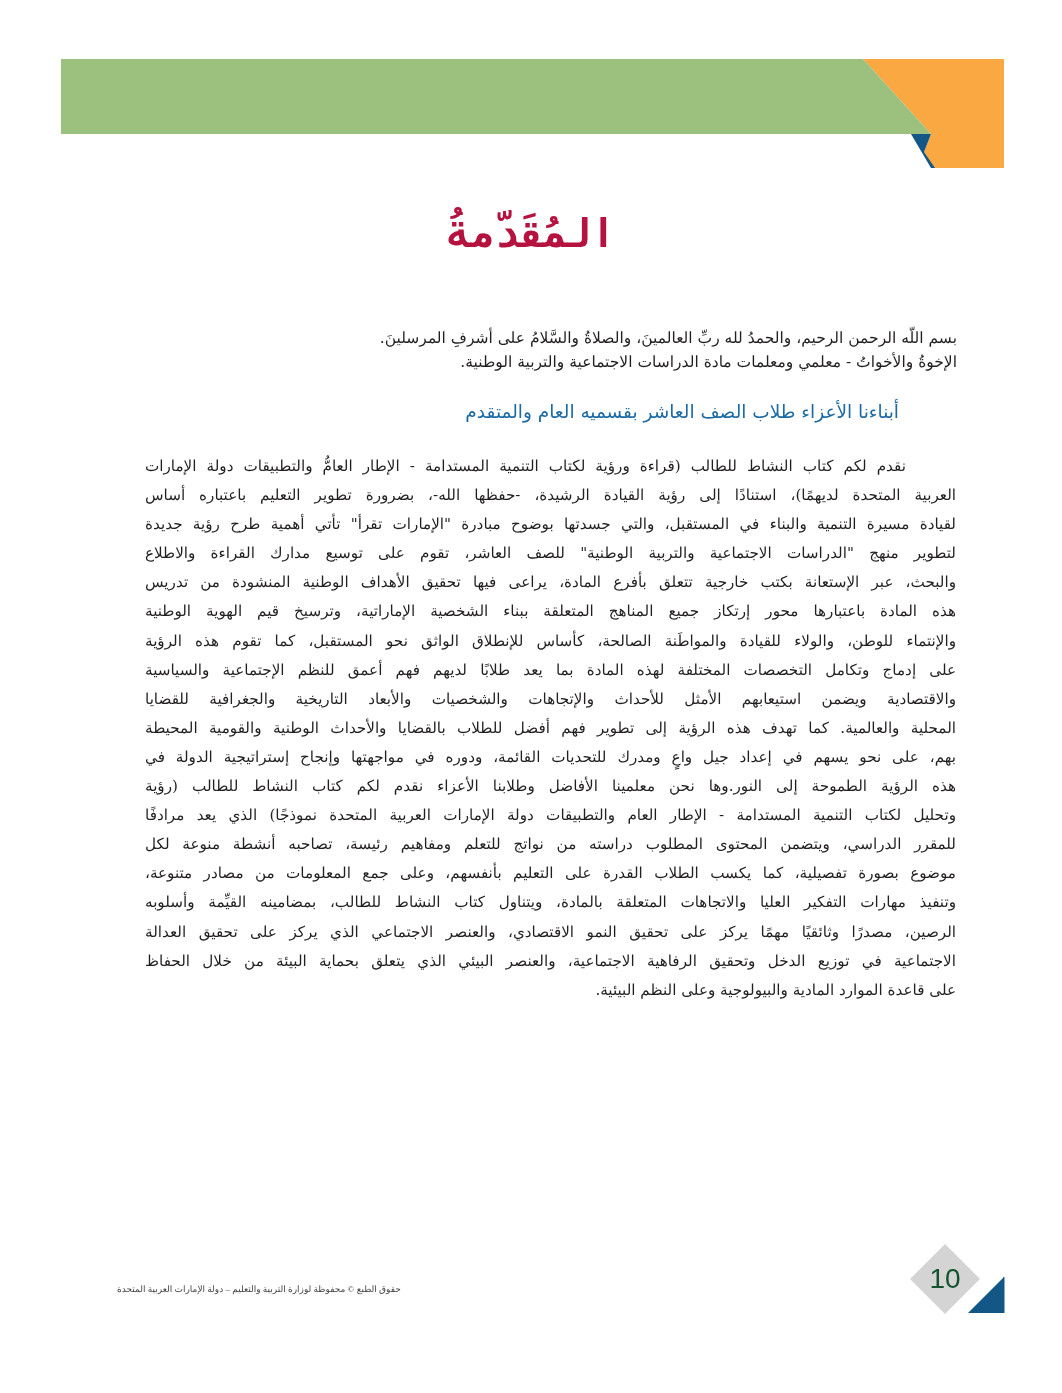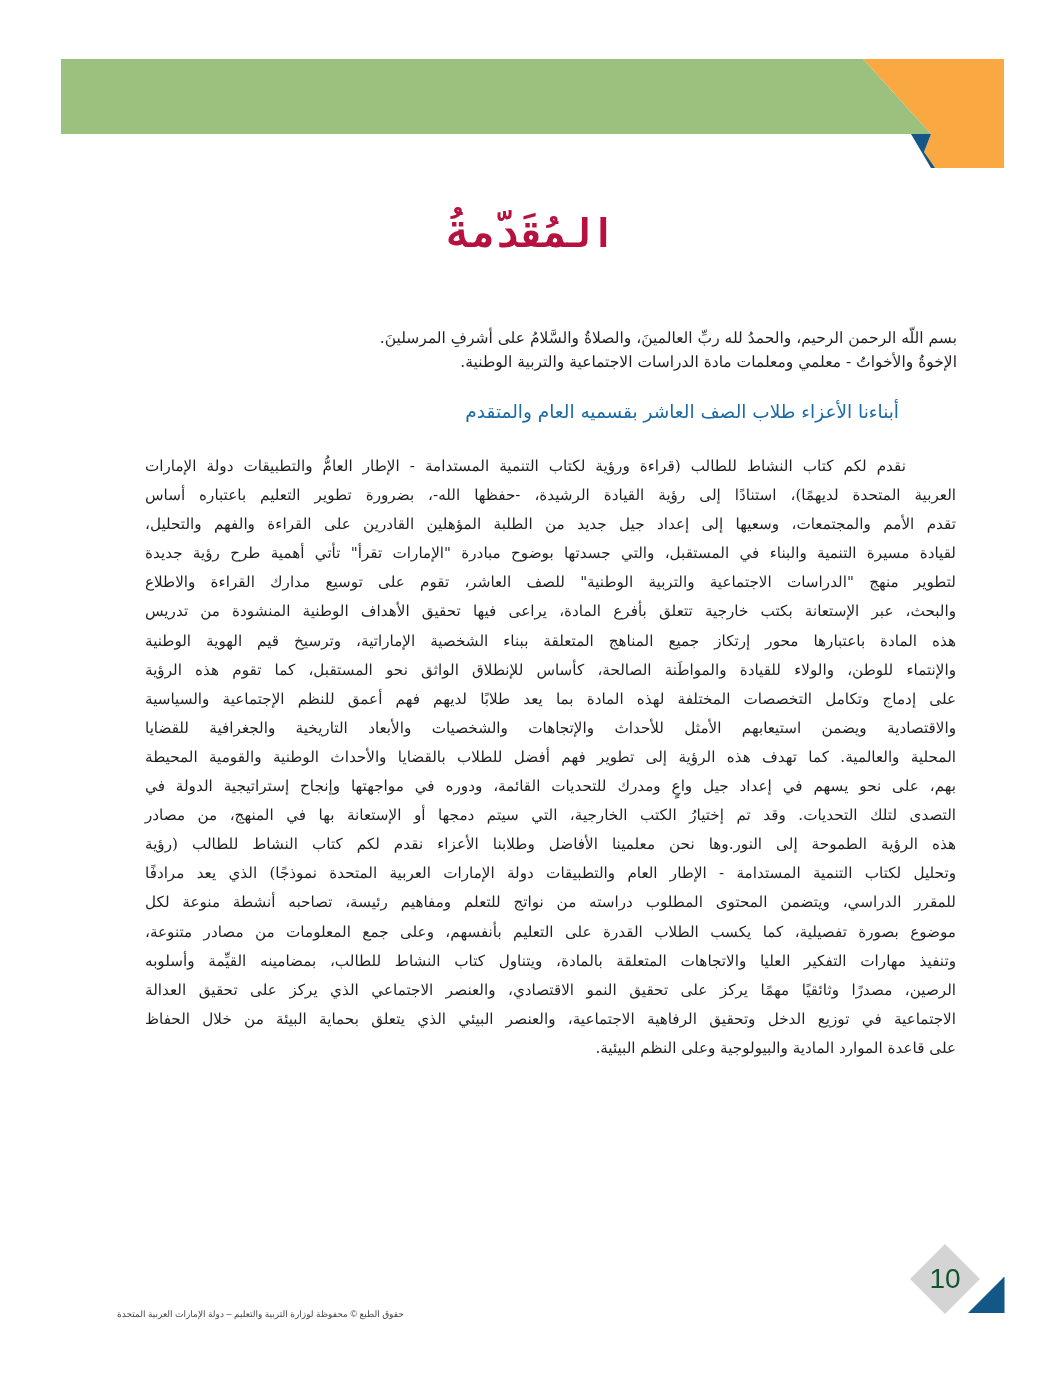--- a/index.html
+++ b/index.html
@@ -15,21 +15,21 @@
     .intro.l2 { top: 350px; }
     .subheading { position: absolute; top: 397px; right: 163px; direction: rtl;
                   font-family: "DejaVu Sans", sans-serif; font-size: 18.5px; color: #1c6aa3;
                   line-height: 30px; white-space: nowrap; }
     .body-text { position: absolute; top: 452px; left: 145px; width: 811px; direction: rtl; }
     .line { height: 29.1px; line-height: 29.1px; font-size: 15.2px; text-align: justify;
             text-align-last: justify; white-space: nowrap; overflow: visible; }
     .line.first { padding-right: 50px; }
     .line.last { text-align-last: right; }
     .footer-text { position: absolute; top: 1284px; left: 117px; direction: rtl;
-                   font-family: Liberation Sans, sans-serif; font-size: 9px; color: #444; white-space: nowrap; margin-top: 25px; }
+                   font-family: Liberation Serif, serif; font-size: 9px; color: #444; white-space: nowrap; }
     .page-mark { position: absolute; left: 890px; top: 1230px; width: 120px; height: 90px; }
     .page-num { position: absolute; left: 918px; top: 1264px; width: 54px; text-align: center;
                 font-family: "Liberation Sans", sans-serif; font-size: 28px; color: #14532d; line-height: 30px; }
   </style>
 </head>
 <body>
 
 <svg class="banner" viewBox="0 0 1062 180" width="1062" height="180">
   <polygon points="863,59 1004,59 1004,168 933,168 924,152 931,134" fill="#f9a842"></polygon>
   <polygon points="61,59 863,59 931,134 61,134" fill="#9cc17e"></polygon>
@@ -39,31 +39,29 @@
 <div class="title">المُقَدّمةُ</div>
 
 <div class="intro l1">بسم اللّه الرحمن الرحيم، والحمدُ لله ربِّ العالمينَ، والصلاةُ والسَّلامُ على أشرفِ المرسلينَ.</div>
 <div class="intro l2">الإخوةُ والأخواتُ - معلمي ومعلمات مادة الدراسات الاجتماعية والتربية الوطنية.</div>
 
 <div class="subheading">أبناءنا الأعزاء طلاب الصف العاشر بقسميه العام والمتقدم</div>
 
 <div class="body-text">
   <div class="line first">نقدم لكم كتاب النشاط للطالب (قراءة ورؤية لكتاب التنمية المستدامة - الإطار العامُّ والتطبيقات دولة الإمارات</div>
   <div class="line">العربية المتحدة لديهمًا)، استنادًا إلى رؤية القيادة الرشيدة، -حفظها الله-، بضرورة تطوير التعليم باعتباره أساس</div>
-  <div class="line">تقدم الأمم والمجتمعات، وسعيها إلى إعداد جيل جديد من الطلبة المؤهلين القادرين على القراءة والفهم والتحليل،</div>
   <div class="line">لقيادة مسيرة التنمية والبناء في المستقبل، والتي جسدتها بوضوح مبادرة "الإمارات تقرأ" تأتي أهمية طرح رؤية جديدة</div>
   <div class="line">لتطوير منهج "الدراسات الاجتماعية والتربية الوطنية" للصف العاشر، تقوم على توسيع مدارك القراءة والاطلاع</div>
   <div class="line">والبحث، عبر الإستعانة بكتب خارجية تتعلق بأفرع المادة، يراعى فيها تحقيق الأهداف الوطنية المنشودة من تدريس</div>
   <div class="line">هذه المادة باعتبارها محور إرتكاز جميع المناهج المتعلقة ببناء الشخصية الإماراتية، وترسيخ قيم الهوية الوطنية</div>
   <div class="line">والإنتماء للوطن، والولاء للقيادة والمواطَنة الصالحة، كأساس للإنطلاق الواثق نحو المستقبل، كما تقوم هذه الرؤية</div>
   <div class="line">على إدماج وتكامل التخصصات المختلفة لهذه المادة بما يعد طلابًا لديهم فهم أعمق للنظم الإجتماعية والسياسية</div>
   <div class="line">والاقتصادية ويضمن استيعابهم الأمثل للأحداث والإتجاهات والشخصيات والأبعاد التاريخية والجغرافية للقضايا</div>
   <div class="line">المحلية والعالمية. كما تهدف هذه الرؤية إلى تطوير فهم أفضل للطلاب بالقضايا والأحداث الوطنية والقومية المحيطة</div>
   <div class="line">بهم، على نحو يسهم في إعداد جيل واعٍ ومدرك للتحديات القائمة، ودوره في مواجهتها وإنجاح إستراتيجية الدولة في</div>
-  <div class="line">التصدى لتلك التحديات. وقد تم إختيارُ الكتب الخارجية، التي سيتم دمجها أو الإستعانة بها في المنهج، من مصادر</div>
   <div class="line">هذه الرؤية الطموحة إلى النور.وها نحن معلمينا الأفاضل وطلابنا الأعزاء نقدم لكم كتاب النشاط للطالب (رؤية</div>
   <div class="line">وتحليل لكتاب التنمية المستدامة - الإطار العام والتطبيقات دولة الإمارات العربية المتحدة نموذجًا) الذي يعد مرادفًا</div>
   <div class="line">للمقرر الدراسي، ويتضمن المحتوى المطلوب دراسته من نواتج للتعلم ومفاهيم رئيسة، تصاحبه أنشطة منوعة لكل</div>
   <div class="line">موضوع بصورة تفصيلية، كما يكسب الطلاب القدرة على التعليم بأنفسهم، وعلى جمع المعلومات من مصادر متنوعة،</div>
   <div class="line">وتنفيذ مهارات التفكير العليا والاتجاهات المتعلقة بالمادة، ويتناول كتاب النشاط للطالب، بمضامينه القيِّمة وأسلوبه</div>
   <div class="line">الرصين، مصدرًا وثائقيًا مهمًا يركز على تحقيق النمو الاقتصادي، والعنصر الاجتماعي الذي يركز على تحقيق العدالة</div>
   <div class="line">الاجتماعية في توزيع الدخل وتحقيق الرفاهية الاجتماعية، والعنصر البيئي الذي يتعلق بحماية البيئة من خلال الحفاظ</div>
   <div class="line last">على قاعدة الموارد المادية والبيولوجية وعلى النظم البيئية.</div>
 </div>
 

